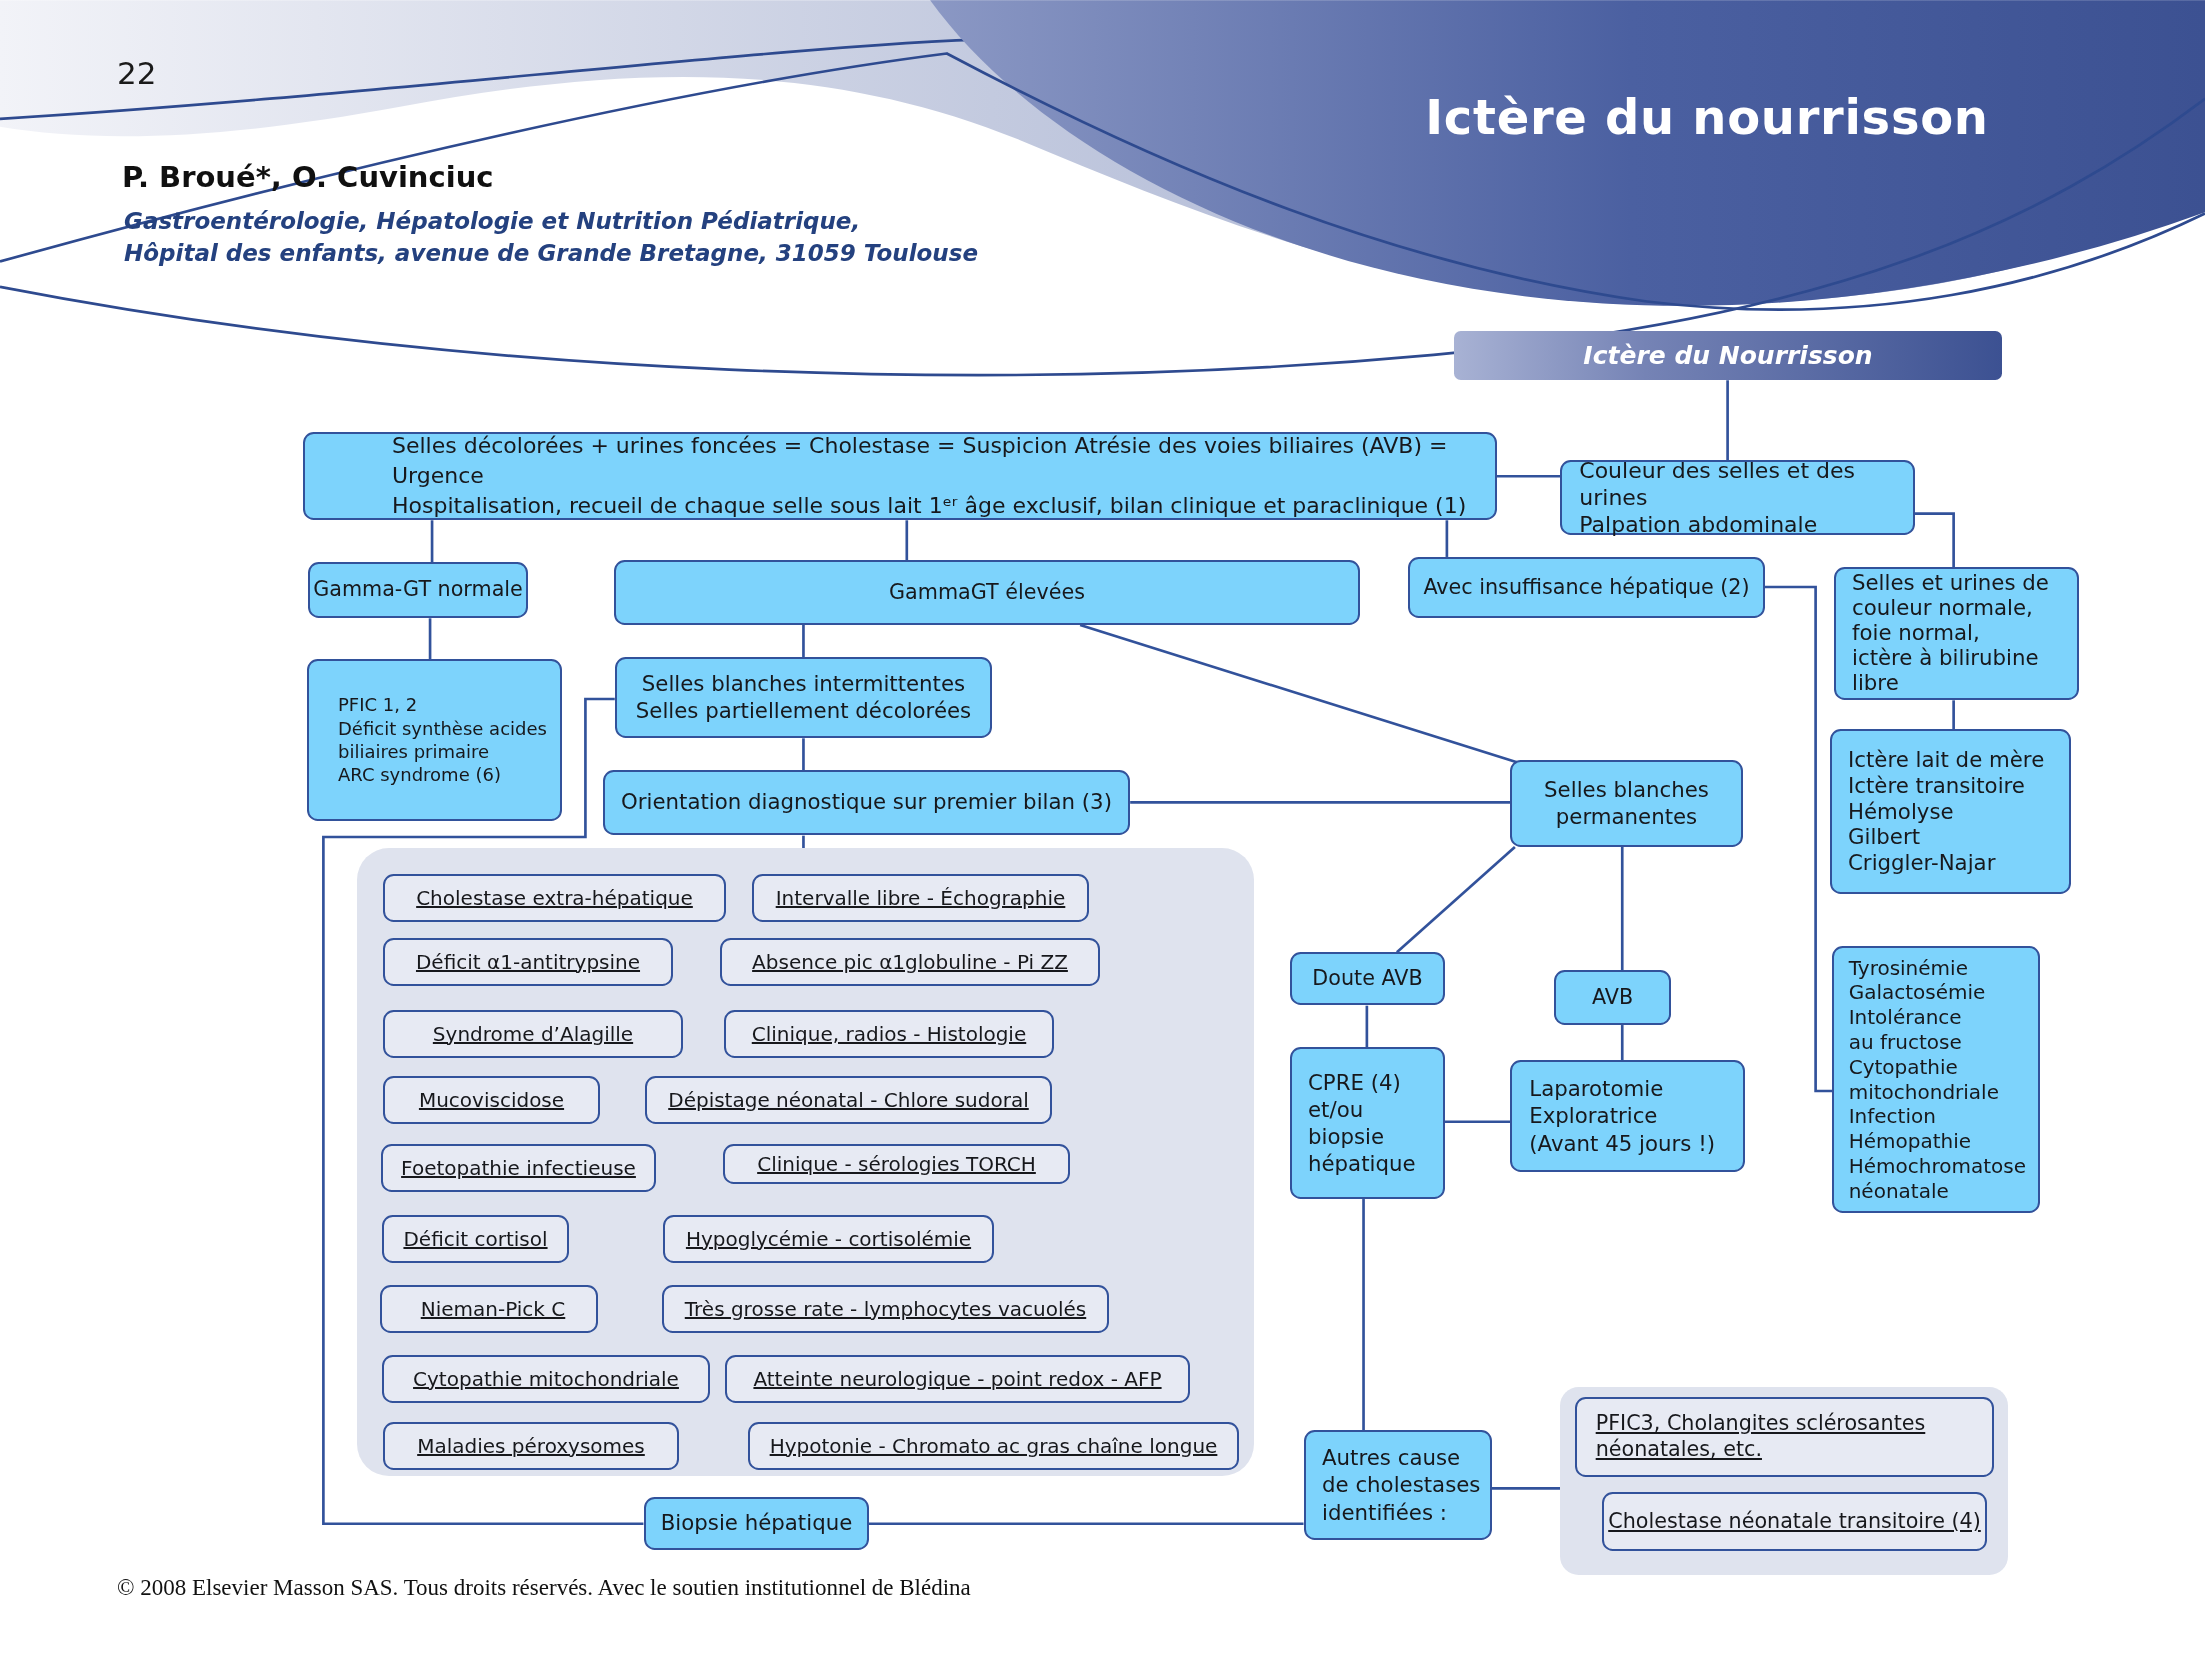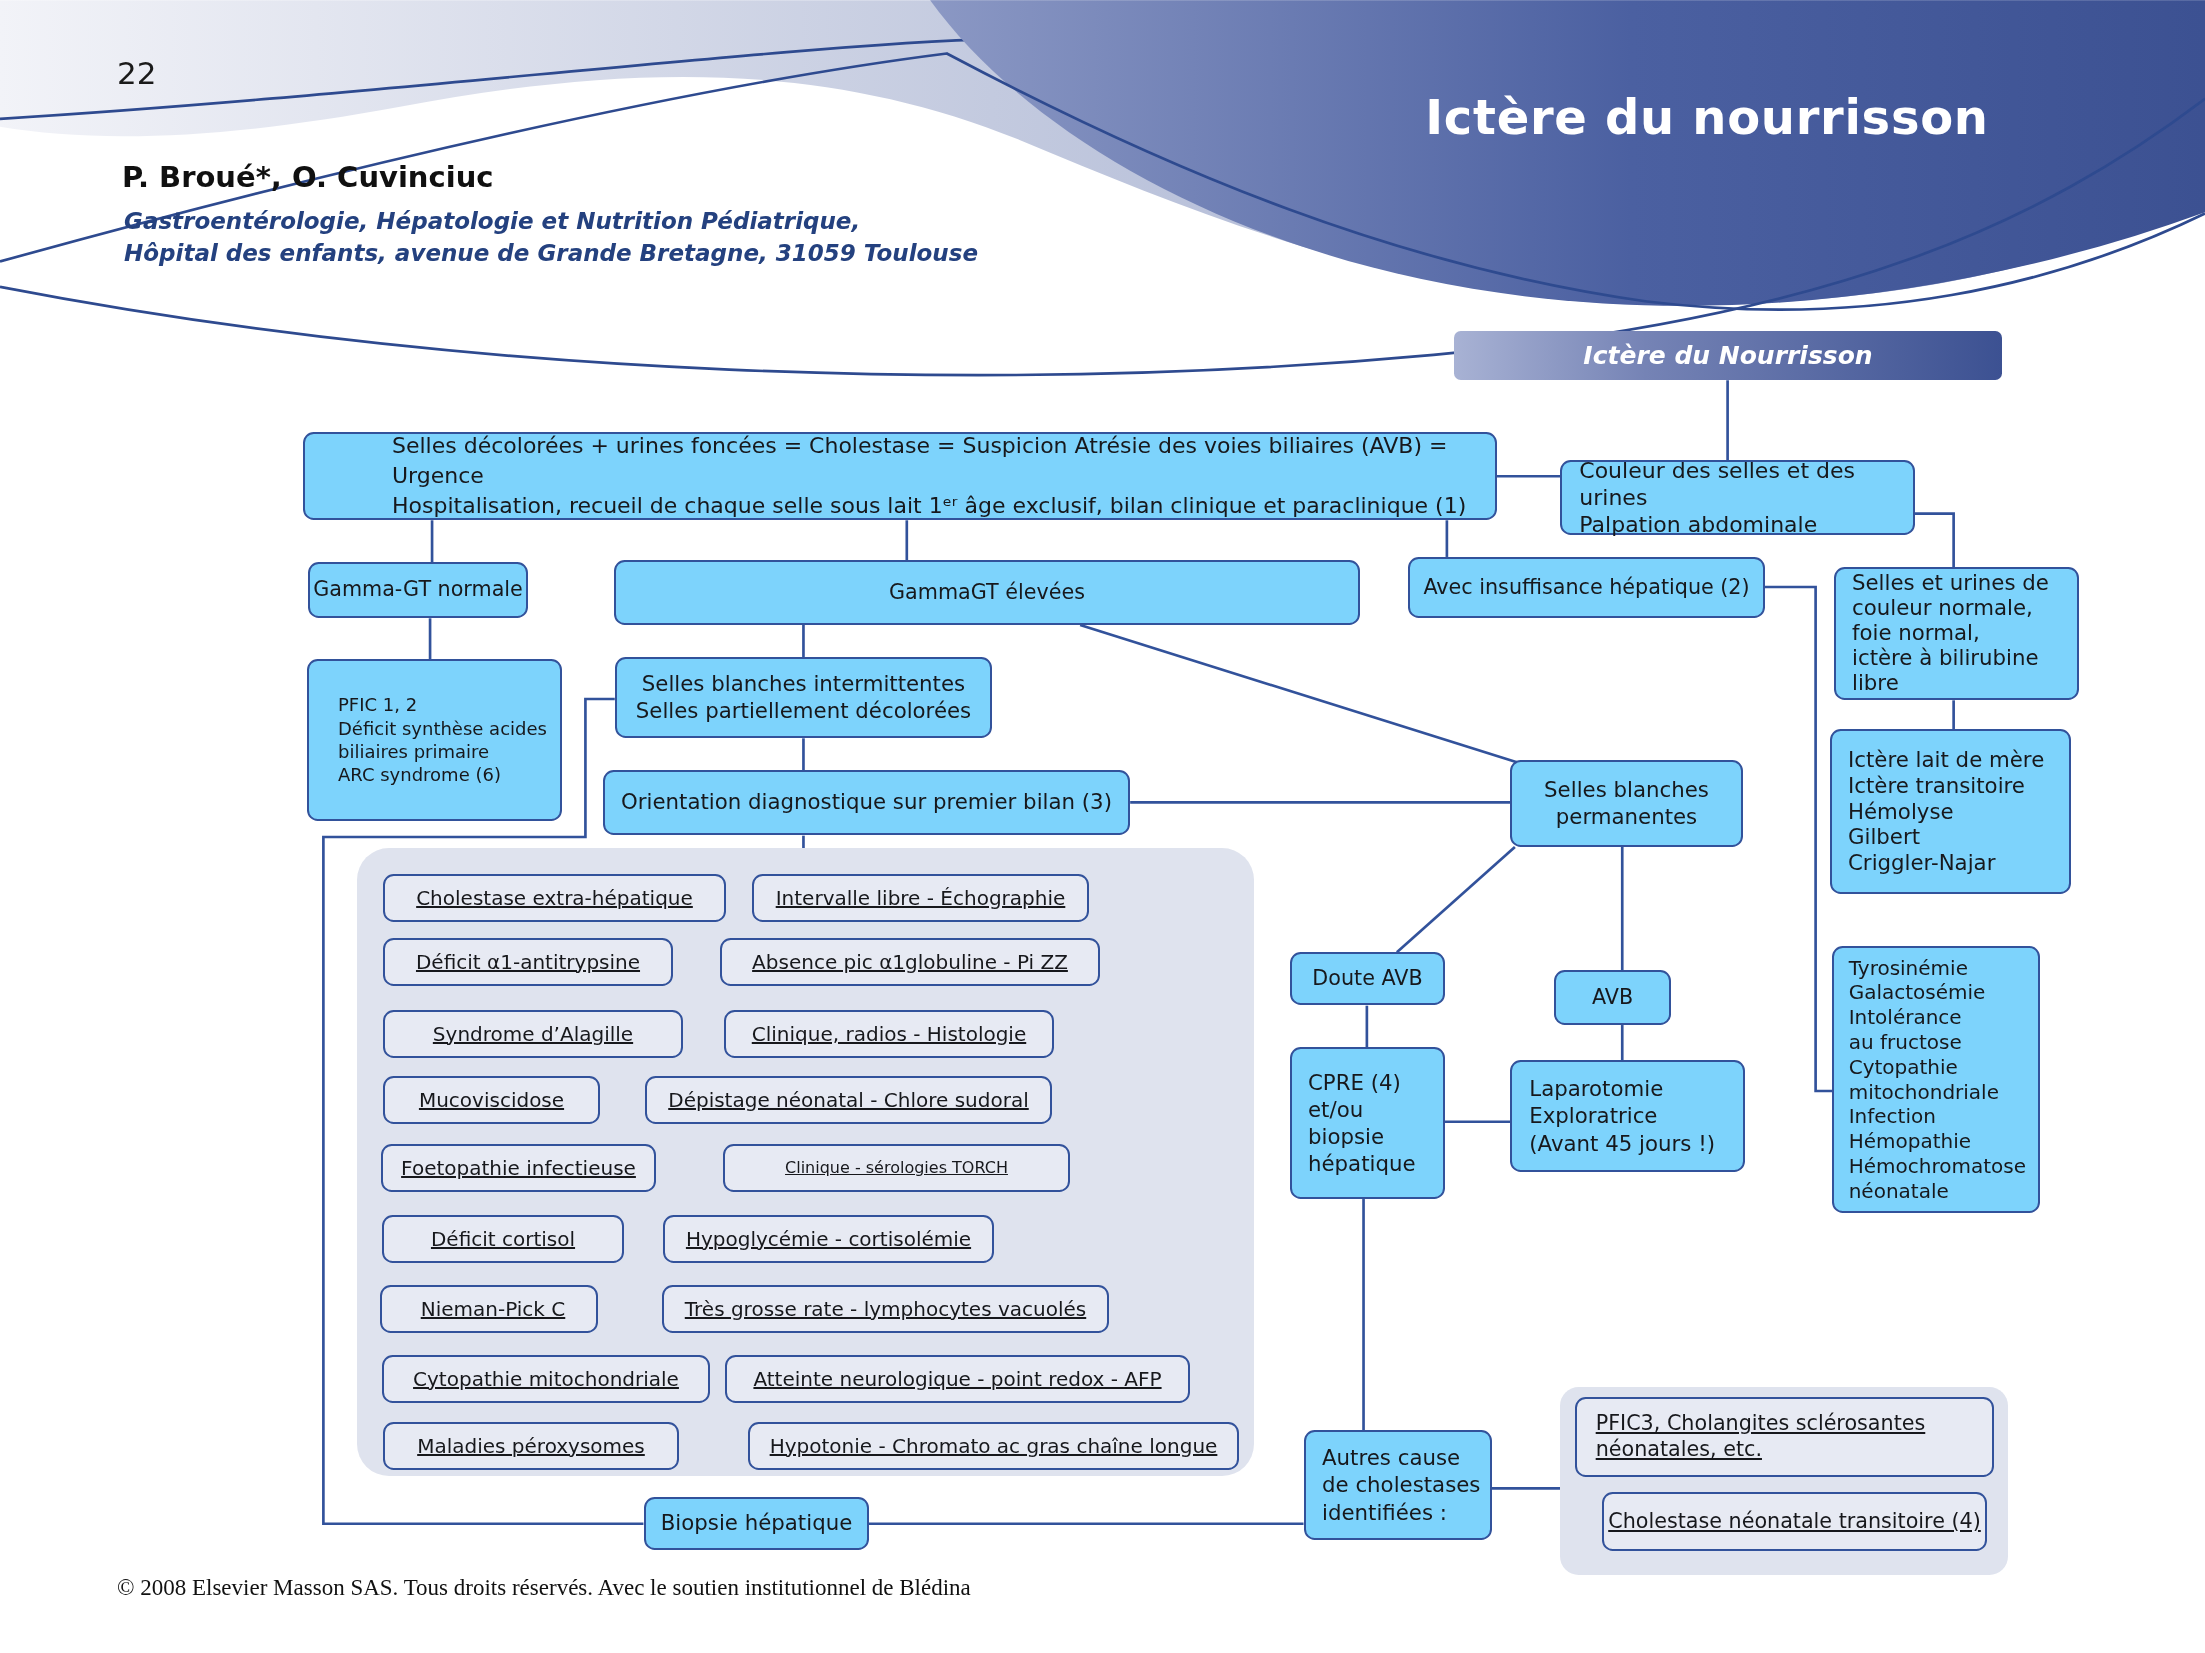--- a/index.html
+++ b/index.html
@@ -181,23 +181,23 @@
   <div class="box center inner" style="left:383px;top:938px;width:290px;height:48px;font-size:20px;">Déficit α1-antitrypsine</div>
   <div class="box center inner" style="left:720px;top:938px;width:380px;height:48px;font-size:20px;">Absence pic α1globuline - Pi ZZ</div>
 
   <div class="box center inner" style="left:383px;top:1010px;width:300px;height:48px;font-size:20px;">Syndrome d’Alagille</div>
   <div class="box center inner" style="left:724px;top:1010px;width:330px;height:48px;font-size:20px;">Clinique, radios - Histologie</div>
 
   <div class="box center inner" style="left:383px;top:1076px;width:217px;height:48px;font-size:20px;">Mucoviscidose</div>
   <div class="box center inner" style="left:645px;top:1076px;width:407px;height:48px;font-size:20px;">Dépistage néonatal - Chlore sudoral</div>
 
   <div class="box center inner" style="left:381px;top:1144px;width:275px;height:48px;font-size:20px;">Foetopathie infectieuse</div>
-  <div class="box center inner" style="left:723px;top:1144px;width:347px;height:48px;font-size:16px;">Clinique - sérologies TORCH</div>
-
-  <div class="box center inner" style="left:382px;top:1215px;width:242px;height:48px;font-size:20px;">Déficit cortisol</div>
+  <div class="box center inner" style="left:723px;top:1144px;width:347px;height:40px;font-size:20px;">Clinique - sérologies TORCH</div>
+
+  <div class="box center inner" style="left:382px;top:1215px;width:187px;height:48px;font-size:20px;">Déficit cortisol</div>
   <div class="box center inner" style="left:663px;top:1215px;width:331px;height:48px;font-size:20px;">Hypoglycémie - cortisolémie</div>
 
   <div class="box center inner" style="left:380px;top:1285px;width:218px;height:48px;font-size:20px;padding-left:8px;">Nieman-Pick C</div>
   <div class="box center inner" style="left:662px;top:1285px;width:447px;height:48px;font-size:20px;">Très grosse rate - lymphocytes vacuolés</div>
 
   <div class="box center inner" style="left:382px;top:1355px;width:328px;height:48px;font-size:20px;">Cytopathie mitochondriale</div>
   <div class="box center inner" style="left:725px;top:1355px;width:465px;height:48px;font-size:20px;">Atteinte neurologique - point redox - AFP</div>
 
   <div class="box center inner" style="left:383px;top:1422px;width:296px;height:48px;font-size:20px;">Maladies péroxysomes</div>
   <div class="box center inner" style="left:748px;top:1422px;width:491px;height:48px;font-size:20px;">Hypotonie - Chromato ac gras chaîne longue</div>

